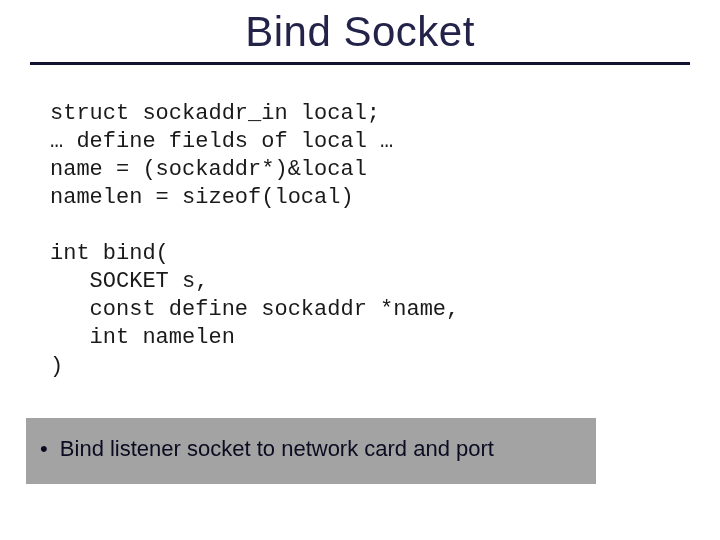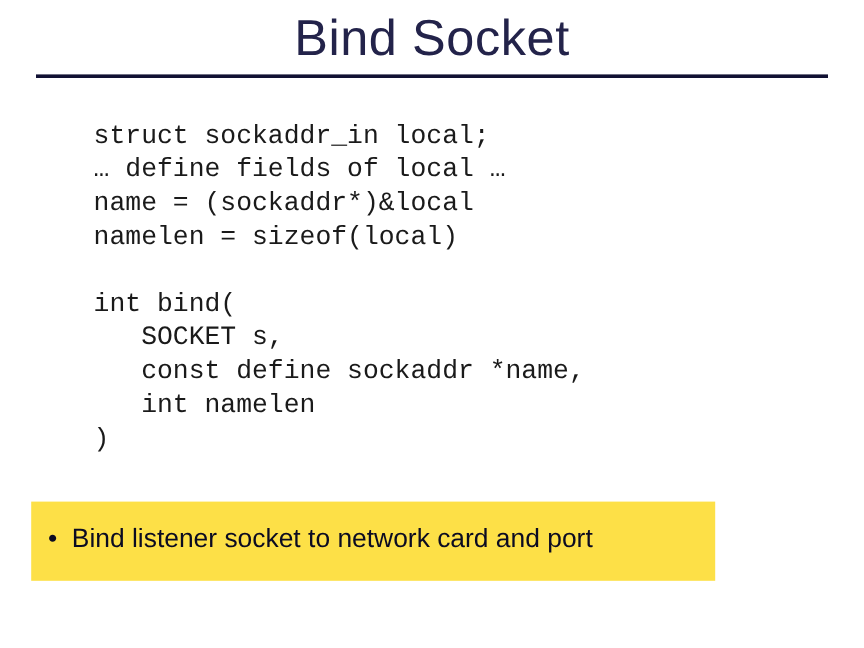--- a/index.html
+++ b/index.html
@@ -39,30 +39,29 @@
     margin-top: -2px;
   }
   .code-block {
     position: absolute;
     left: 50px;
     font-family: Consolas, "Courier New", monospace;
     font-size: 22px;
     line-height: 1.28;
     color: #1a1a1a;
     white-space: pre;
-    margin-left: 28px;
   }
   .code-1 { top: 100px; }
   .code-2 { top: 240px; }
   .note-box {
     position: absolute;
     left: 26px;
     top: 418px;
     width: 570px;
-    background: #fde047;
+    background: #a3a3a3;
     padding: 18px 14px 22px 14px;
     box-sizing: border-box;
     font-size: 22px;
     color: #0b0b22;
   }
   .note-box .bullet {
     display: inline-block;
     margin-right: 6px;
     font-size: 22px;
     vertical-align: baseline;

